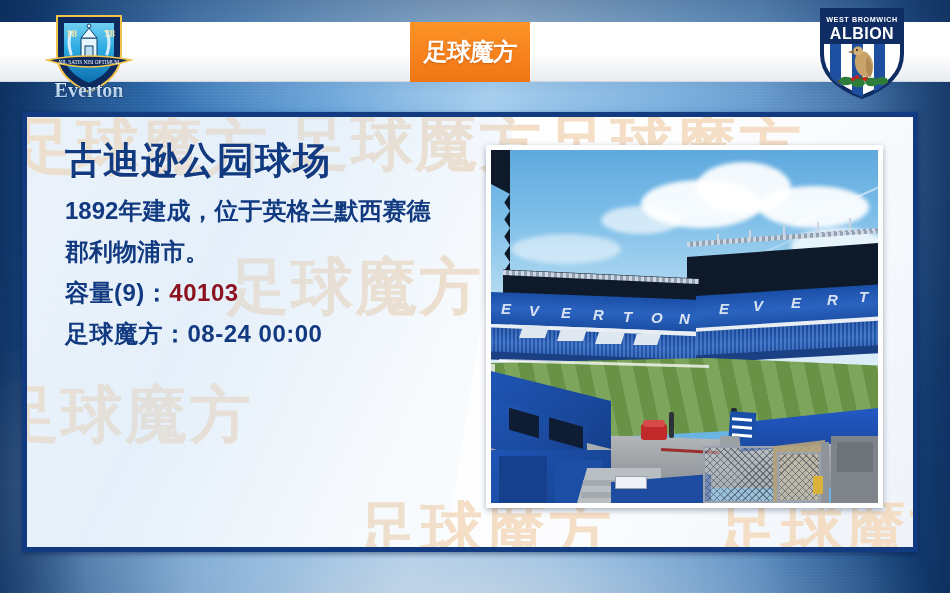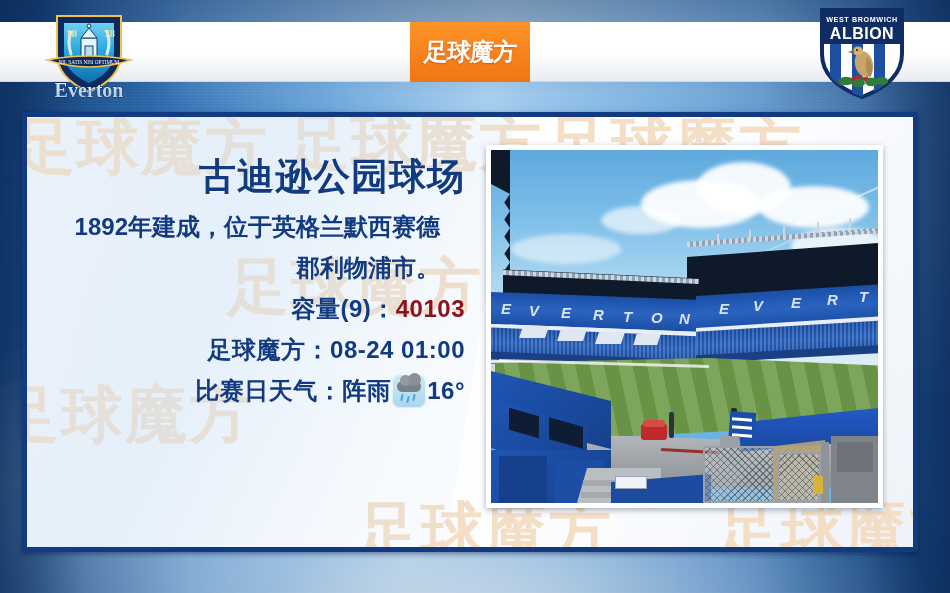--- a/index.html
+++ b/index.html
@@ -106,23 +106,22 @@
   .wm {
     position:absolute;
     font-size:62px; font-weight:bold; letter-spacing:2px;
     color:#f4ddc3;
     white-space:nowrap;
     opacity:.95;
   }
 
   
   #info {
-    position:absolute; left:38px; top:40px; width:400px;
+    position:absolute; left:38px; top:24px; width:400px;
     z-index:3;
-    text-align:right;
   }
   #stadium-title {
     color:#123a80;
     font-size:37px; font-weight:bold;
     letter-spacing:1px;
     line-height:1.1;
     margin-bottom:8px;
     text-shadow:0 1px 0 rgba(255,255,255,.6);
   }
   .info-line {
@@ -347,26 +346,23 @@
     <div id="stadium-title">古迪逊公园球场</div>
 
     <div class="info-line" id="desc">1892年建成，位于英格兰默西赛德郡利物浦市。</div>
 
     <div class="info-line">
       <span>容量(9)</span><span>：</span><span class="val-red">40103</span>
     </div>
 
 
     <div class="info-line">
-      <span>足球魔方</span><span>：</span><span>08-24 01:00</span>
+      <span>足球魔方</span><span>：</span><span>08-24 00:00</span>
     </div>
 
-    <div class="info-line">
-      <span>比赛日天气</span><span>：</span><span>阵雨</span><span class="weather-icon"><span class="cloud"></span><span class="drop d1"></span><span class="drop d2"></span><span class="drop d3"></span></span><span>16°</span>
-    </div>
   </div>
 
   <div id="photo-frame">
     <div id="photo">
       <div class="ph-sky"></div>
 
       <div class="cl" style="left:150px; top:30px; width:120px; height:48px;"></div>
       <div class="cl" style="left:205px; top:12px; width:95px; height:52px;"></div>
       <div class="cl" style="left:268px; top:36px; width:110px; height:42px;"></div>
       <div class="cl" style="left:110px; top:56px; width:80px; height:28px; opacity:.7;"></div>

